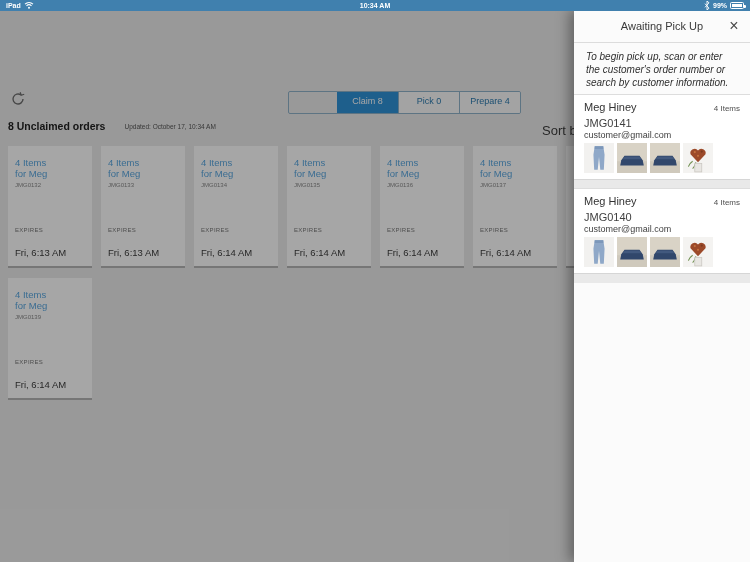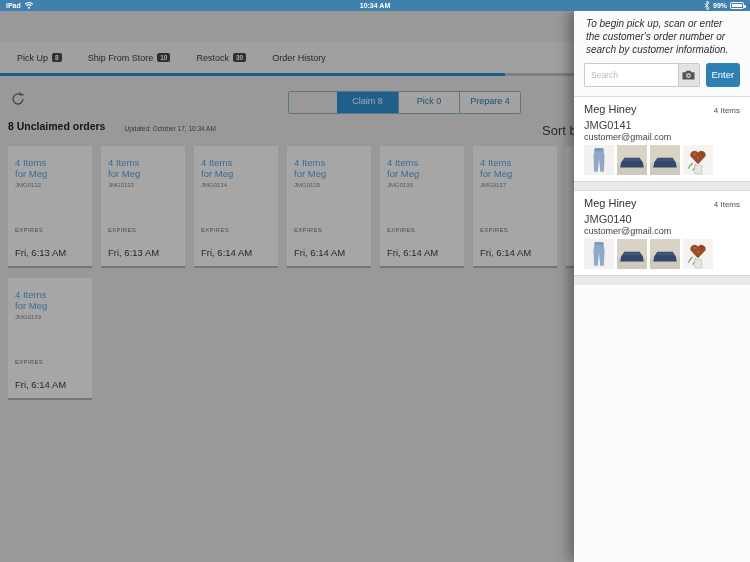--- a/index.html
+++ b/index.html
@@ -31,21 +31,21 @@
   .tab-underline { position:absolute; bottom:0; left:0; height:3px; width:505px; background:#2d8ed0; }
   .tab-underline-rest { position:absolute; bottom:0; left:505px; height:3px; width:245px; background:#b9c6ce; }
 
   .content { position:absolute; top:76px; left:0; width:750px; height:486px; background:#ececec; z-index:1; }
   .refresh-btn { position:absolute; left:10px; top:15px; width:16px; height:16px; cursor:pointer; }
   .segmented { position:absolute; left:288px; top:15px; display:flex; border-radius:2px; overflow:hidden; border:1px solid #8fb3c9;padding-left:48px; }
   .segment { width:61px; height:21px; line-height:19px; text-align:center; font-size:9px; color:#2e7cb0; background:#fafafa; border-left:1px solid #8fb3c9; cursor:pointer; }
   .segment:first-child { border-left:none; }
   .segment.selected { background:#2e92d8; color:#fff; }
 
-  .orders-heading-row { position:absolute; left:8px; top:44px; display:flex; align-items:flex-end; gap:19px; }
+  .orders-heading-row { position:absolute; left:8px; top:44px; display:flex; align-items:center; gap:19px; }
   .orders-heading { font-size:10.5px; font-weight:700; color:#222; }
   .orders-updated { font-size:6.5px; color:#555; }
   .sort-by { position:absolute; left:542px; top:47px; font-size:13px; color:#3d3d3d; white-space:nowrap; cursor:pointer; }
 
   .card-row { position:absolute; left:8px; display:flex; gap:9px; }
   .card-row.row1 { top:70px; }
   .card-row.row2 { top:202px; }
   .order-card { position:relative; width:84px; height:122px; background:#fff; border-bottom:2px solid #b5b5b5; padding:11px 7px 0; cursor:pointer; }
   .oc-items { font-size:9.5px; color:#5aa7e0; line-height:1.2; }
   .oc-for { font-size:9.5px; color:#5aa7e0; line-height:1.3; }
@@ -104,41 +104,20 @@
       </span>
       <span>99%</span>
       <span class="battery">
           <span class="battery-fill"></span>
           <span class="battery-nub"></span>
         </span>
     </div>
   </div>
 
 
-  <div class="tab-bar">
-    <div class="tabs">
-      <div class="tab">
-        <span>Pick Up</span>
-        <span class="badge">8</span>
-      </div>
-      <div class="tab">
-        <span>Ship From Store</span>
-        <span class="badge">10</span>
-      </div>
-      <div class="tab">
-        <span>Restock</span>
-        <span class="badge">30</span>
-      </div>
-      <div class="tab">
-        <span>Order History</span>
-      </div>
-    </div>
-    <div class="tab-underline"></div>
-    <div class="tab-underline-rest"></div>
-  </div>
 
   <div class="content">
     <div class="refresh-btn">
       <svg width="16" height="16" viewBox="0 0 16 16">
           <path d="M13 8 a5 5 0 1 1 -2 -4" fill="none" stroke="#6e6e6e" stroke-width="1.4"></path>
           <path d="M10.2 1.2 l1 3 3 -1" fill="none" stroke="#6e6e6e" stroke-width="1.2"></path>
         </svg>
     </div>
 
     <div class="segmented">
@@ -220,34 +199,25 @@
             <div class="oc-expires-label">EXPIRES</div>
         <div class="oc-expires-time">Fri, 6:14 AM</div>
           </div>
       </div>
     </div>
   </div>
 
   <div class="dim-overlay"></div>
 
   <div class="panel">
+    <div class="panel-header">
+      <div class="panel-title">Awaiting Pick Up</div>
+      <div class="panel-close">×</div>
+    </div>
     <div class="panel-instructions">To begin pick up, scan or enter the customer's order number or search by customer information.</div>
-    <div class="search-row">
-      <input class="search-input" type="text" placeholder="Search" style="">
-      <div class="camera-btn">
-        <span>
-          <svg width="13" height="10" viewBox="0 0 13 10">
-              <path d="M0.5 2.2 h3 l1 -1.5 h4 l1 1.5 h3 v7.3 h-12 z" fill="#555"></path>
-              <circle cx="6.5" cy="5.6" r="2.3" fill="#e3e3e3"></circle>
-              <circle cx="6.5" cy="5.6" r="1.2" fill="#555"></circle>
-            </svg>
-        </span>
-      </div>
-      <button class="enter-btn">Enter</button>
-    </div>
 
     <div class="customer-list">
 
       <div class="customer-card">
         <div class="cc-toprow">
           <span class="cc-name">Meg Hiney</span>
           <span class="cc-count">4 Items</span>
         </div>
         <div class="cc-order">JMG0141</div>
         <div class="cc-email">customer@gmail.com</div>

